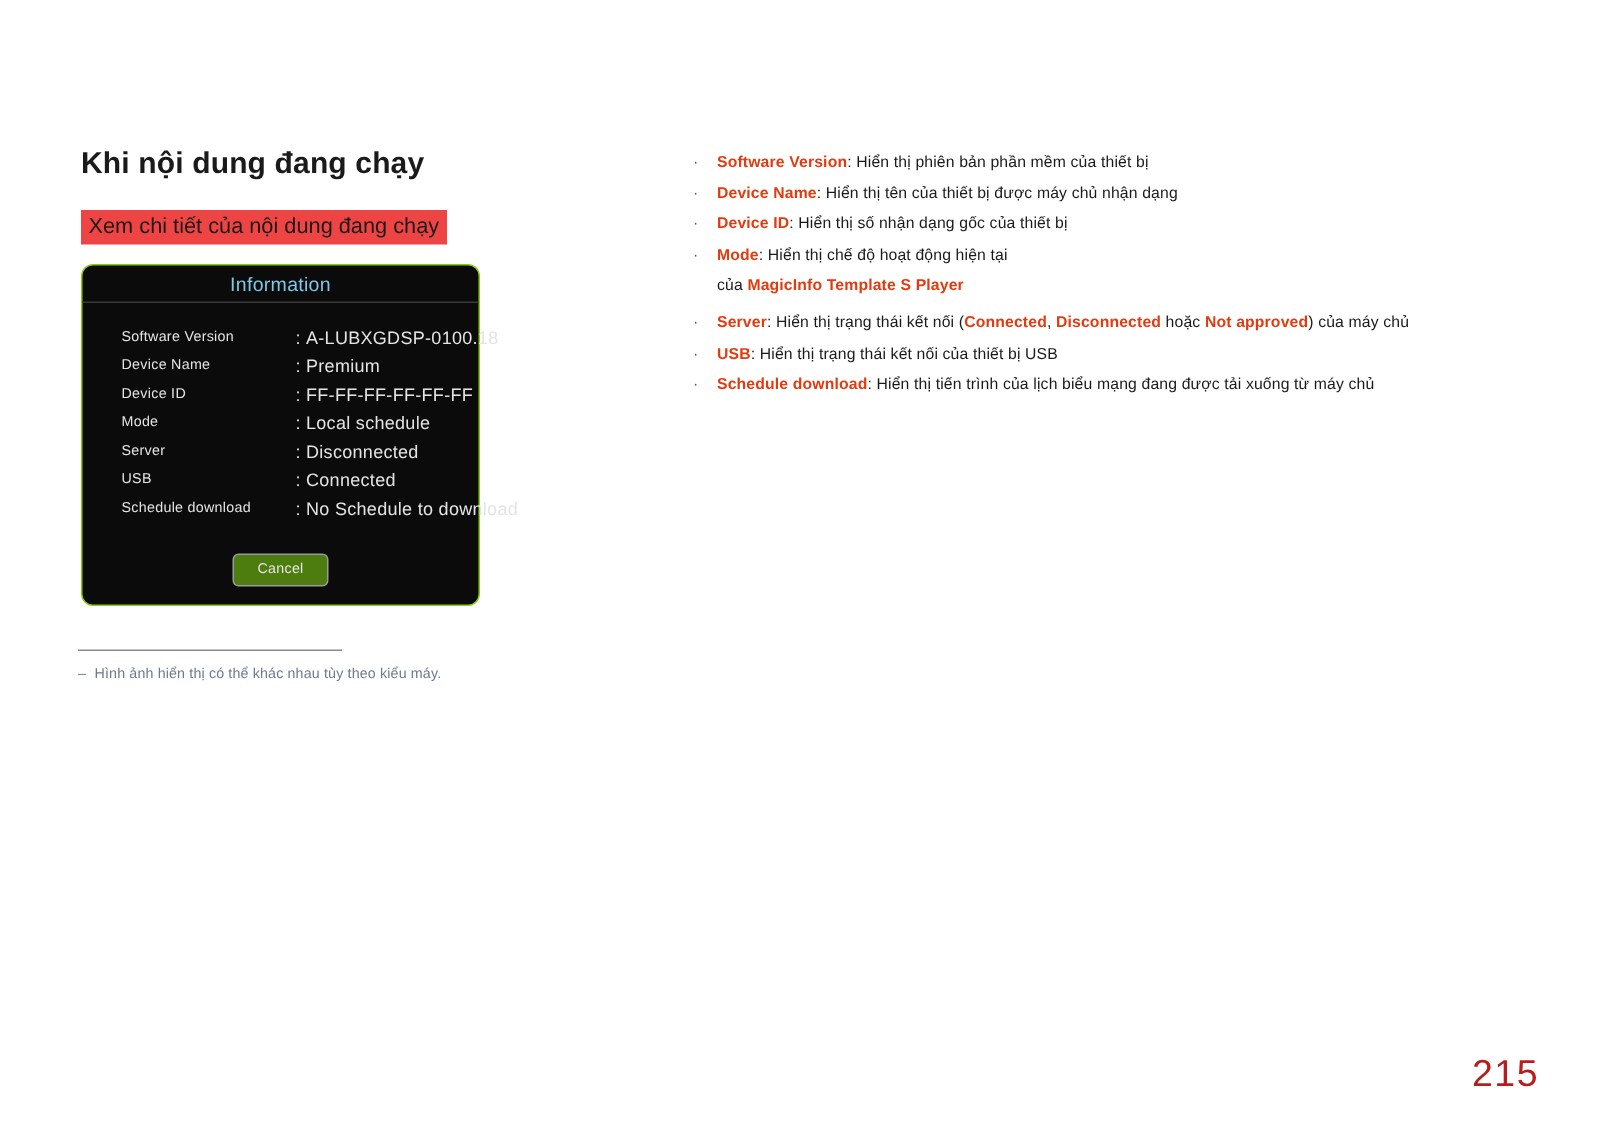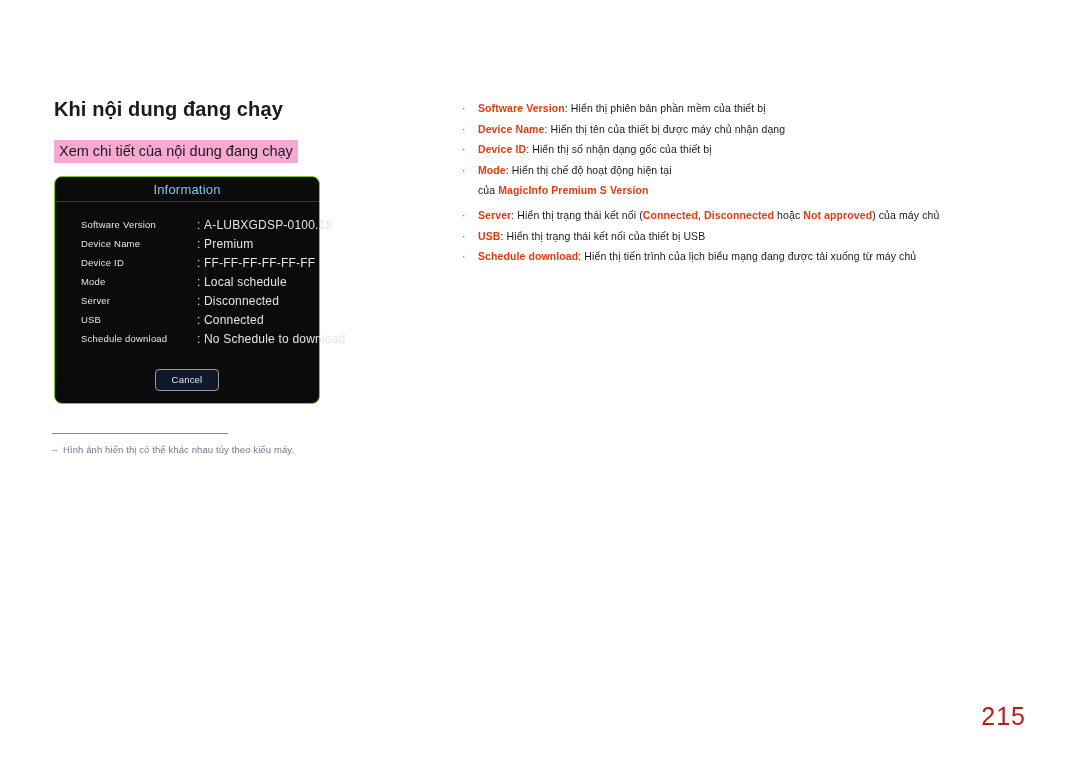--- a/index.html
+++ b/index.html
@@ -32,21 +32,21 @@
     line-height: 26px;
     margin: 0 0 18px 0;
     white-space: nowrap;
   }
 
   .sub-heading-wrap {
     margin: 0 0 13px 0;
   }
   .sub-heading {
     display: inline-block;
-    background: #f9a8d4;
+    background: #ef4444;
     color: #1a1a1a;
     font-size: 14.5px;
     font-weight: 400;
     line-height: 20px;
     padding: 1px 5px 2px 5px;
     white-space: nowrap;
   }
 
   
   .osd-dialog {
@@ -99,21 +99,21 @@
     width: 7px;
   }
   .osd-footer {
     margin-top: 21px;
     display: flex;
     justify-content: center;
   }
   .osd-cancel {
     border: 1px solid #9a9a9a;
     border-radius: 4px;
-    background: #0f172a;
+    background: #4d7c0f;
     color: #e6e6e6;
     font-size: 9.5px;
     font-family: "Liberation Sans", sans-serif;
     padding: 4px 0 5px 0;
     width: 62px;
     text-align: center;
     letter-spacing: .2px;
     cursor: pointer;
   }
 
@@ -291,21 +291,21 @@
     <li class="bullet-item">
       <span class="dot">·</span><span class="kw">Device ID</span><span>: Hiển thị số nhận dạng gốc của thiết bị</span>
     </li>
 
     <li class="bullet-item">
       <span class="dot">·</span><span class="kw">Mode</span><span>: Hiển thị chế độ hoạt động hiện tại</span>
     </li>
   </ul>
 
 
-  <div class="sub-line"><span>của </span><span class="kw-plain">MagicInfo Premium S Version</span></div>
+  <div class="sub-line"><span>của </span><span class="kw-plain">MagicInfo Template S Player</span></div>
 
   <ul class="bullet-list" style="margin-top:9px;">
 
     <li class="bullet-item">
       <span class="dot">·</span><span class="kw">Server</span><span>: Hiển thị trạng thái kết nối (</span><span class="kw-plain">Connected</span><span>, </span><span class="kw-plain">Disconnected</span><span> hoặc </span><span class="kw-plain">Not approved</span><span>) của máy chủ</span>
     </li>
 
     <li class="bullet-item">
       <span class="dot">·</span><span class="kw">USB</span><span>: Hiển thị trạng thái kết nối của thiết bị USB</span>
     </li>

